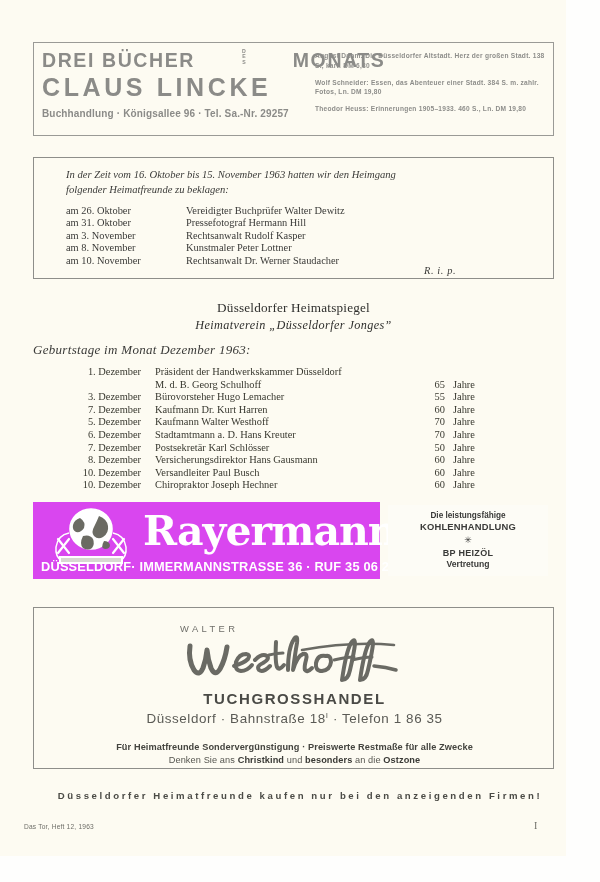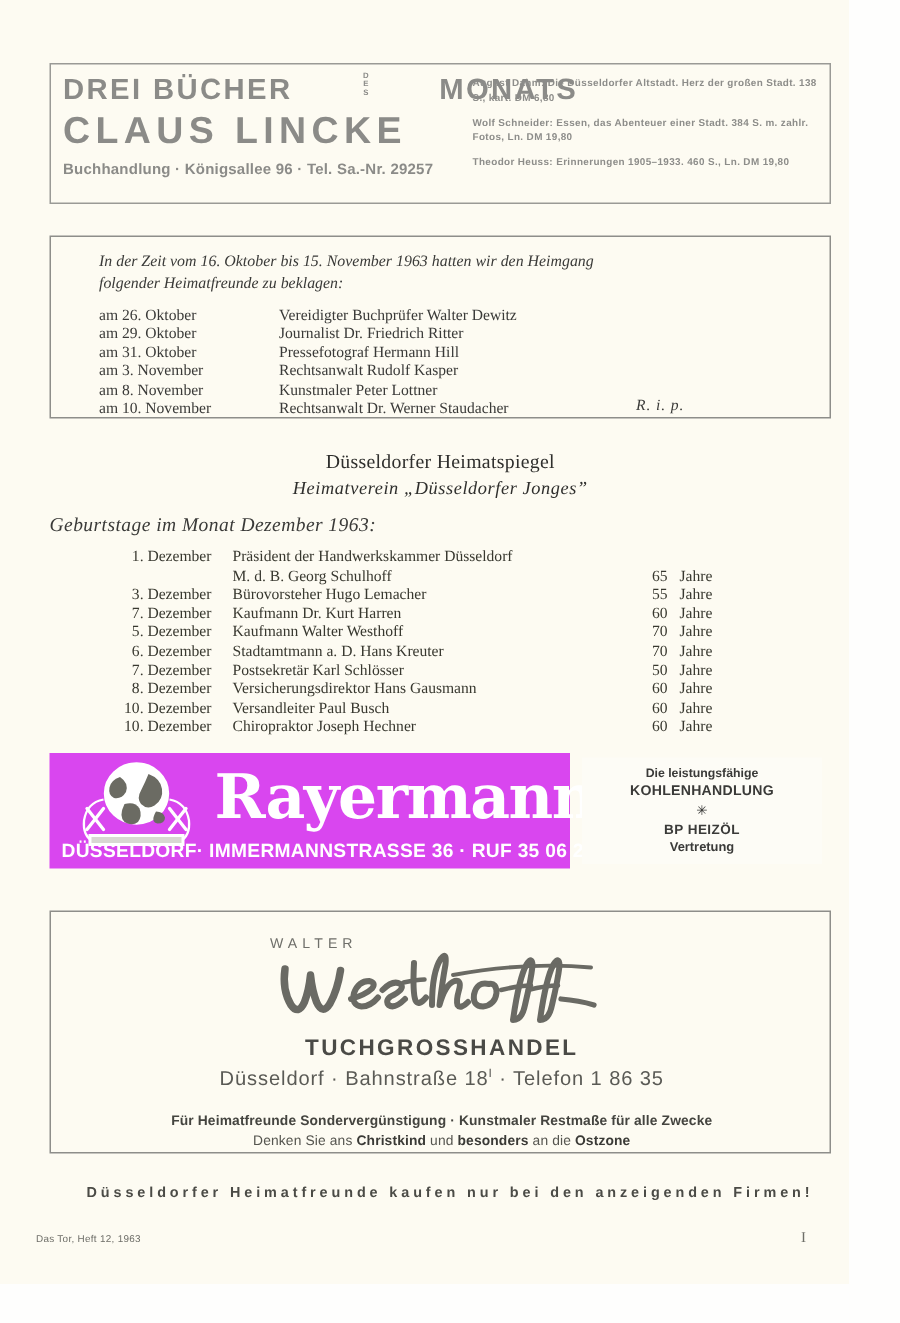--- a/index.html
+++ b/index.html
@@ -416,24 +416,20 @@
 
 <div id="box-obituary">
   <div id="ob-intro">
     <div>In der Zeit vom 16. Oktober  bis 15. November 1963 hatten wir den Heimgang</div>
     <div>folgender Heimatfreunde zu beklagen:</div>
   </div>
   <div id="ob-list">
     <div class="ob-row">
       <span class="ob-date">am  26. Oktober</span>
       <span class="ob-name">Vereidigter Buchprüfer Walter Dewitz</span>
-    </div>
-    <div class="ob-row">
-      <span class="ob-date">am  29. Oktober</span>
-      <span class="ob-name">Journalist Dr. Friedrich Ritter</span>
     </div>
     <div class="ob-row">
       <span class="ob-date">am  31. Oktober</span>
       <span class="ob-name">Pressefotograf Hermann Hill</span>
     </div>
     <div class="ob-row">
       <span class="ob-date">am    3. November</span>
       <span class="ob-name">Rechtsanwalt Rudolf Kasper</span>
     </div>
     <div class="ob-row">
@@ -580,21 +576,21 @@
 
       <path d="M190 36 q12 1 22 4" stroke-width="3.5"></path>
 
       <path d="M118 20 q50 -9 92 -5" stroke-width="2.6"></path>
     </g>
   </svg>
   <div id="wh-tuch">TUCHGROSSHANDEL</div>
   <div id="wh-addr">
     <span>Düsseldorf · Bahnstraße 18</span><sup>I</sup><span> · Telefon 1 86 35</span>
   </div>
-  <div id="wh-offer">Für Heimatfreunde Sondervergünstigung  ·  Kunstmaler Restmaße für alle Zwecke</div>
+  <div id="wh-offer">Für Heimatfreunde Sondervergünstigung  ·  Preiswerte Restmaße für alle Zwecke</div>
   <div id="wh-slogan">
     <span>Denken Sie ans </span><b>Christkind</b><span> und </span><b>besonders</b><span> an die </span><b>Ostzone</b>
   </div>
 </div>
 
 <div id="footer-slogan">Düsseldorfer Heimatfreunde kaufen nur bei den anzeigenden Firmen!</div>
 <div id="footer-source">Das Tor, Heft 12, 1963</div>
 <div id="footer-page">I</div>
 
 </body></html>

